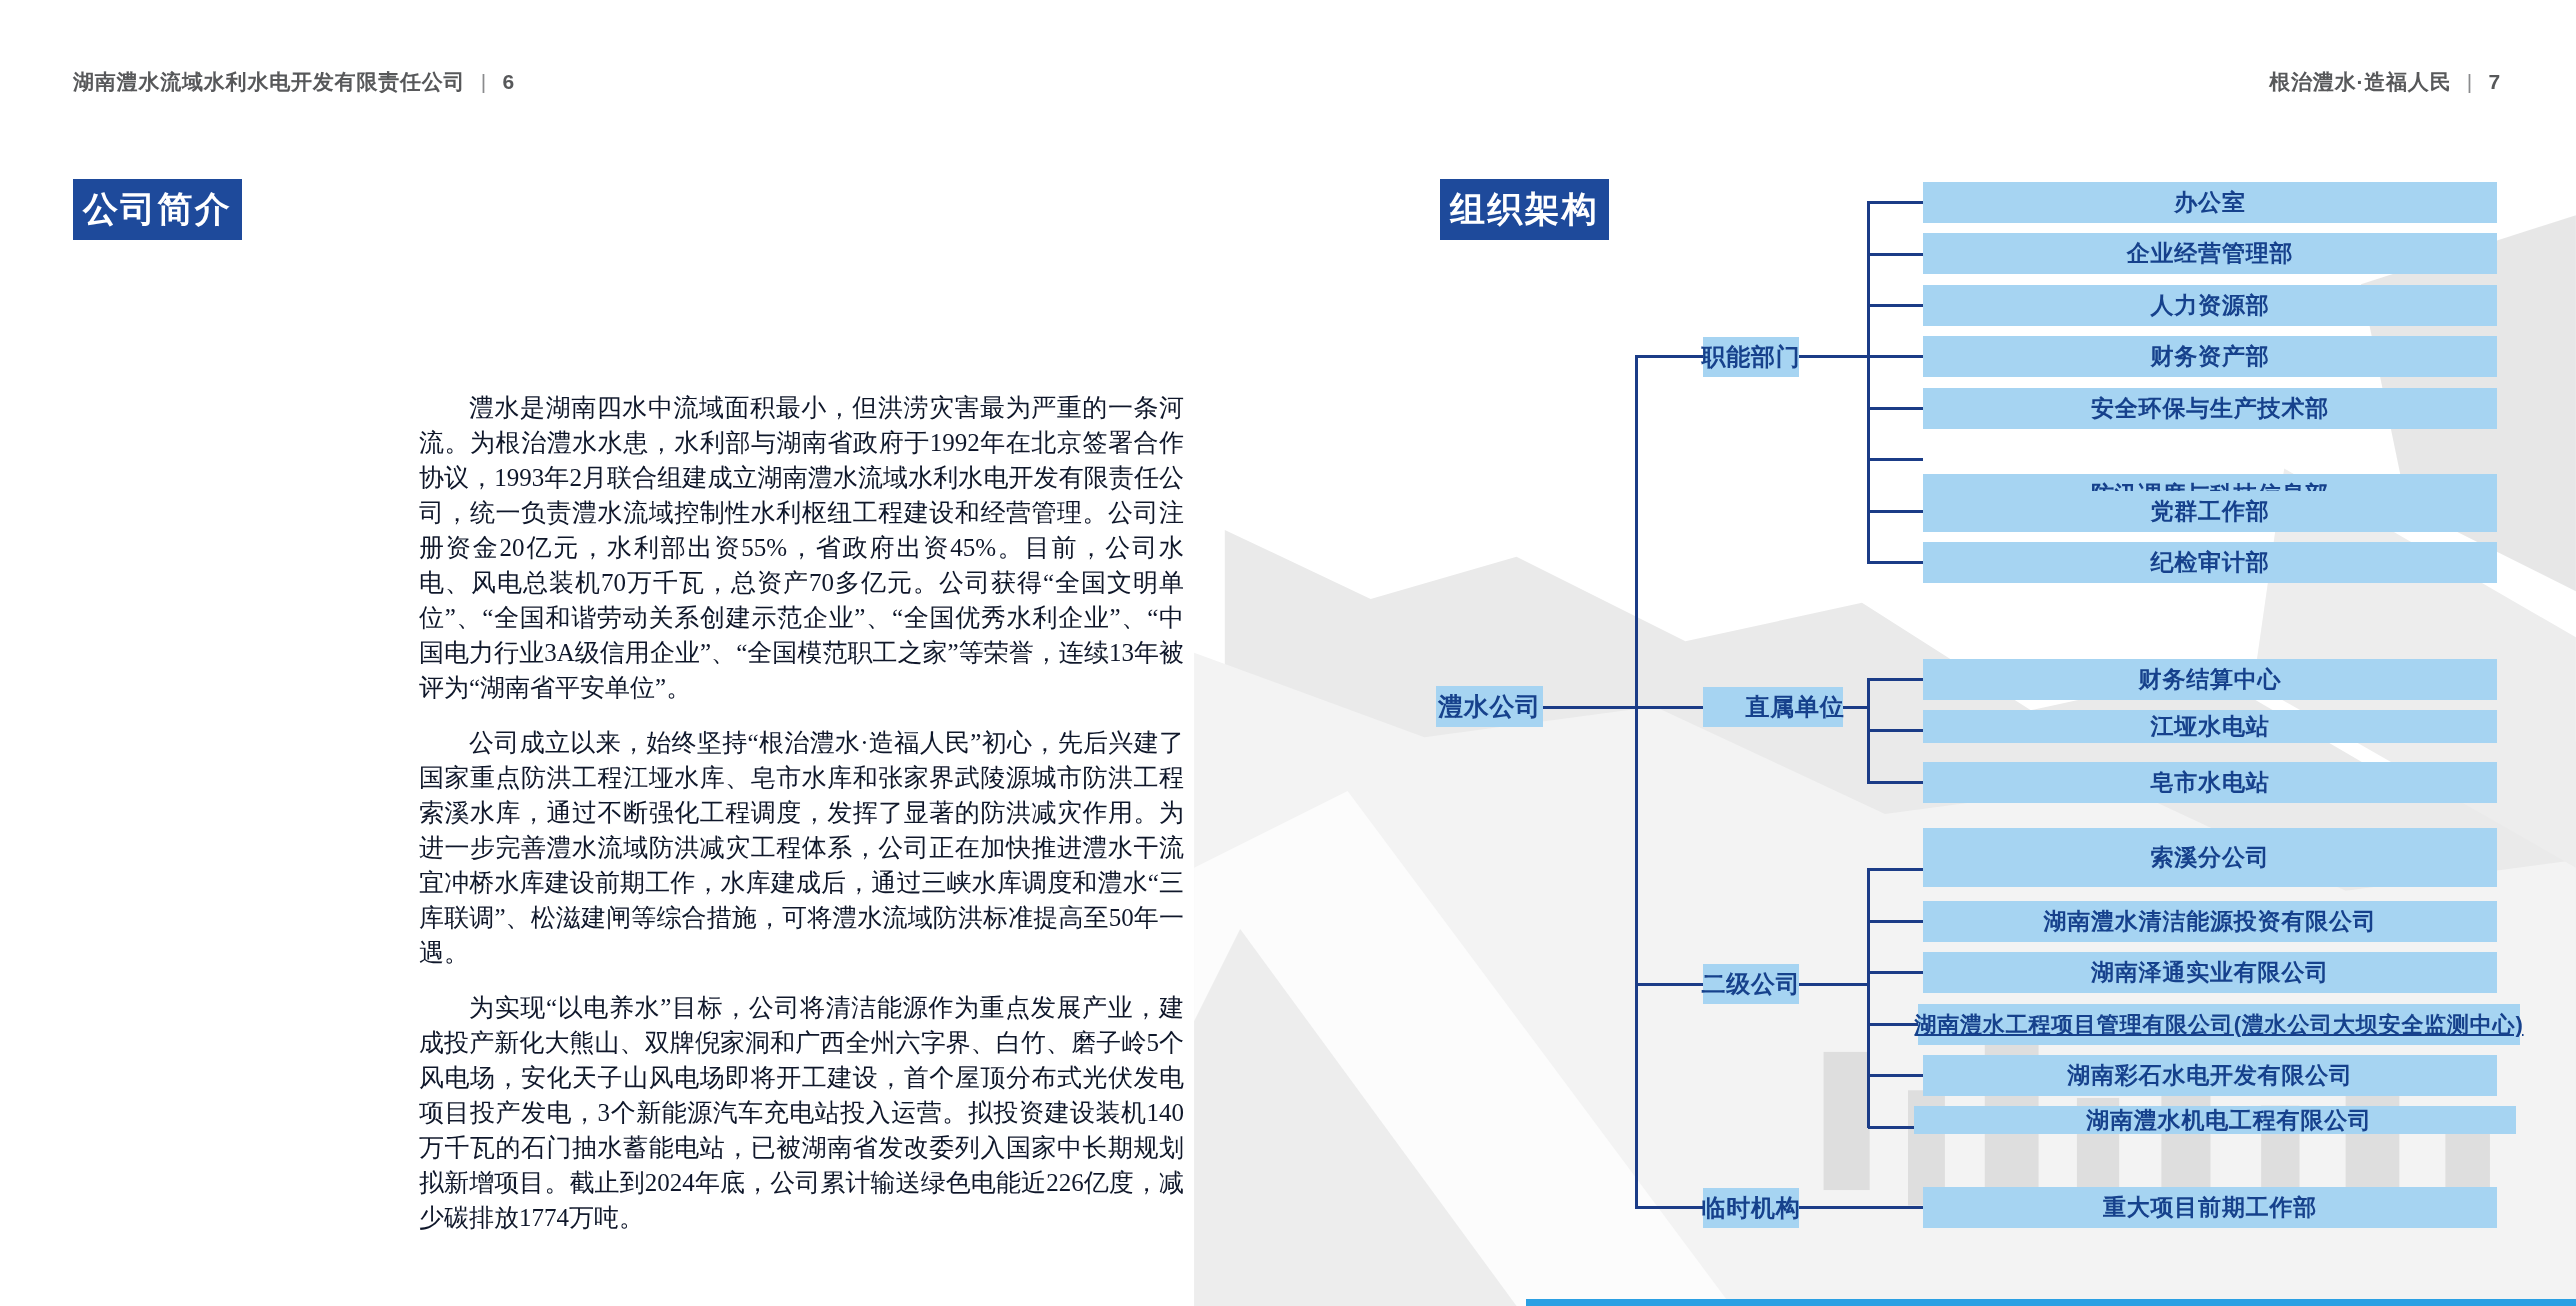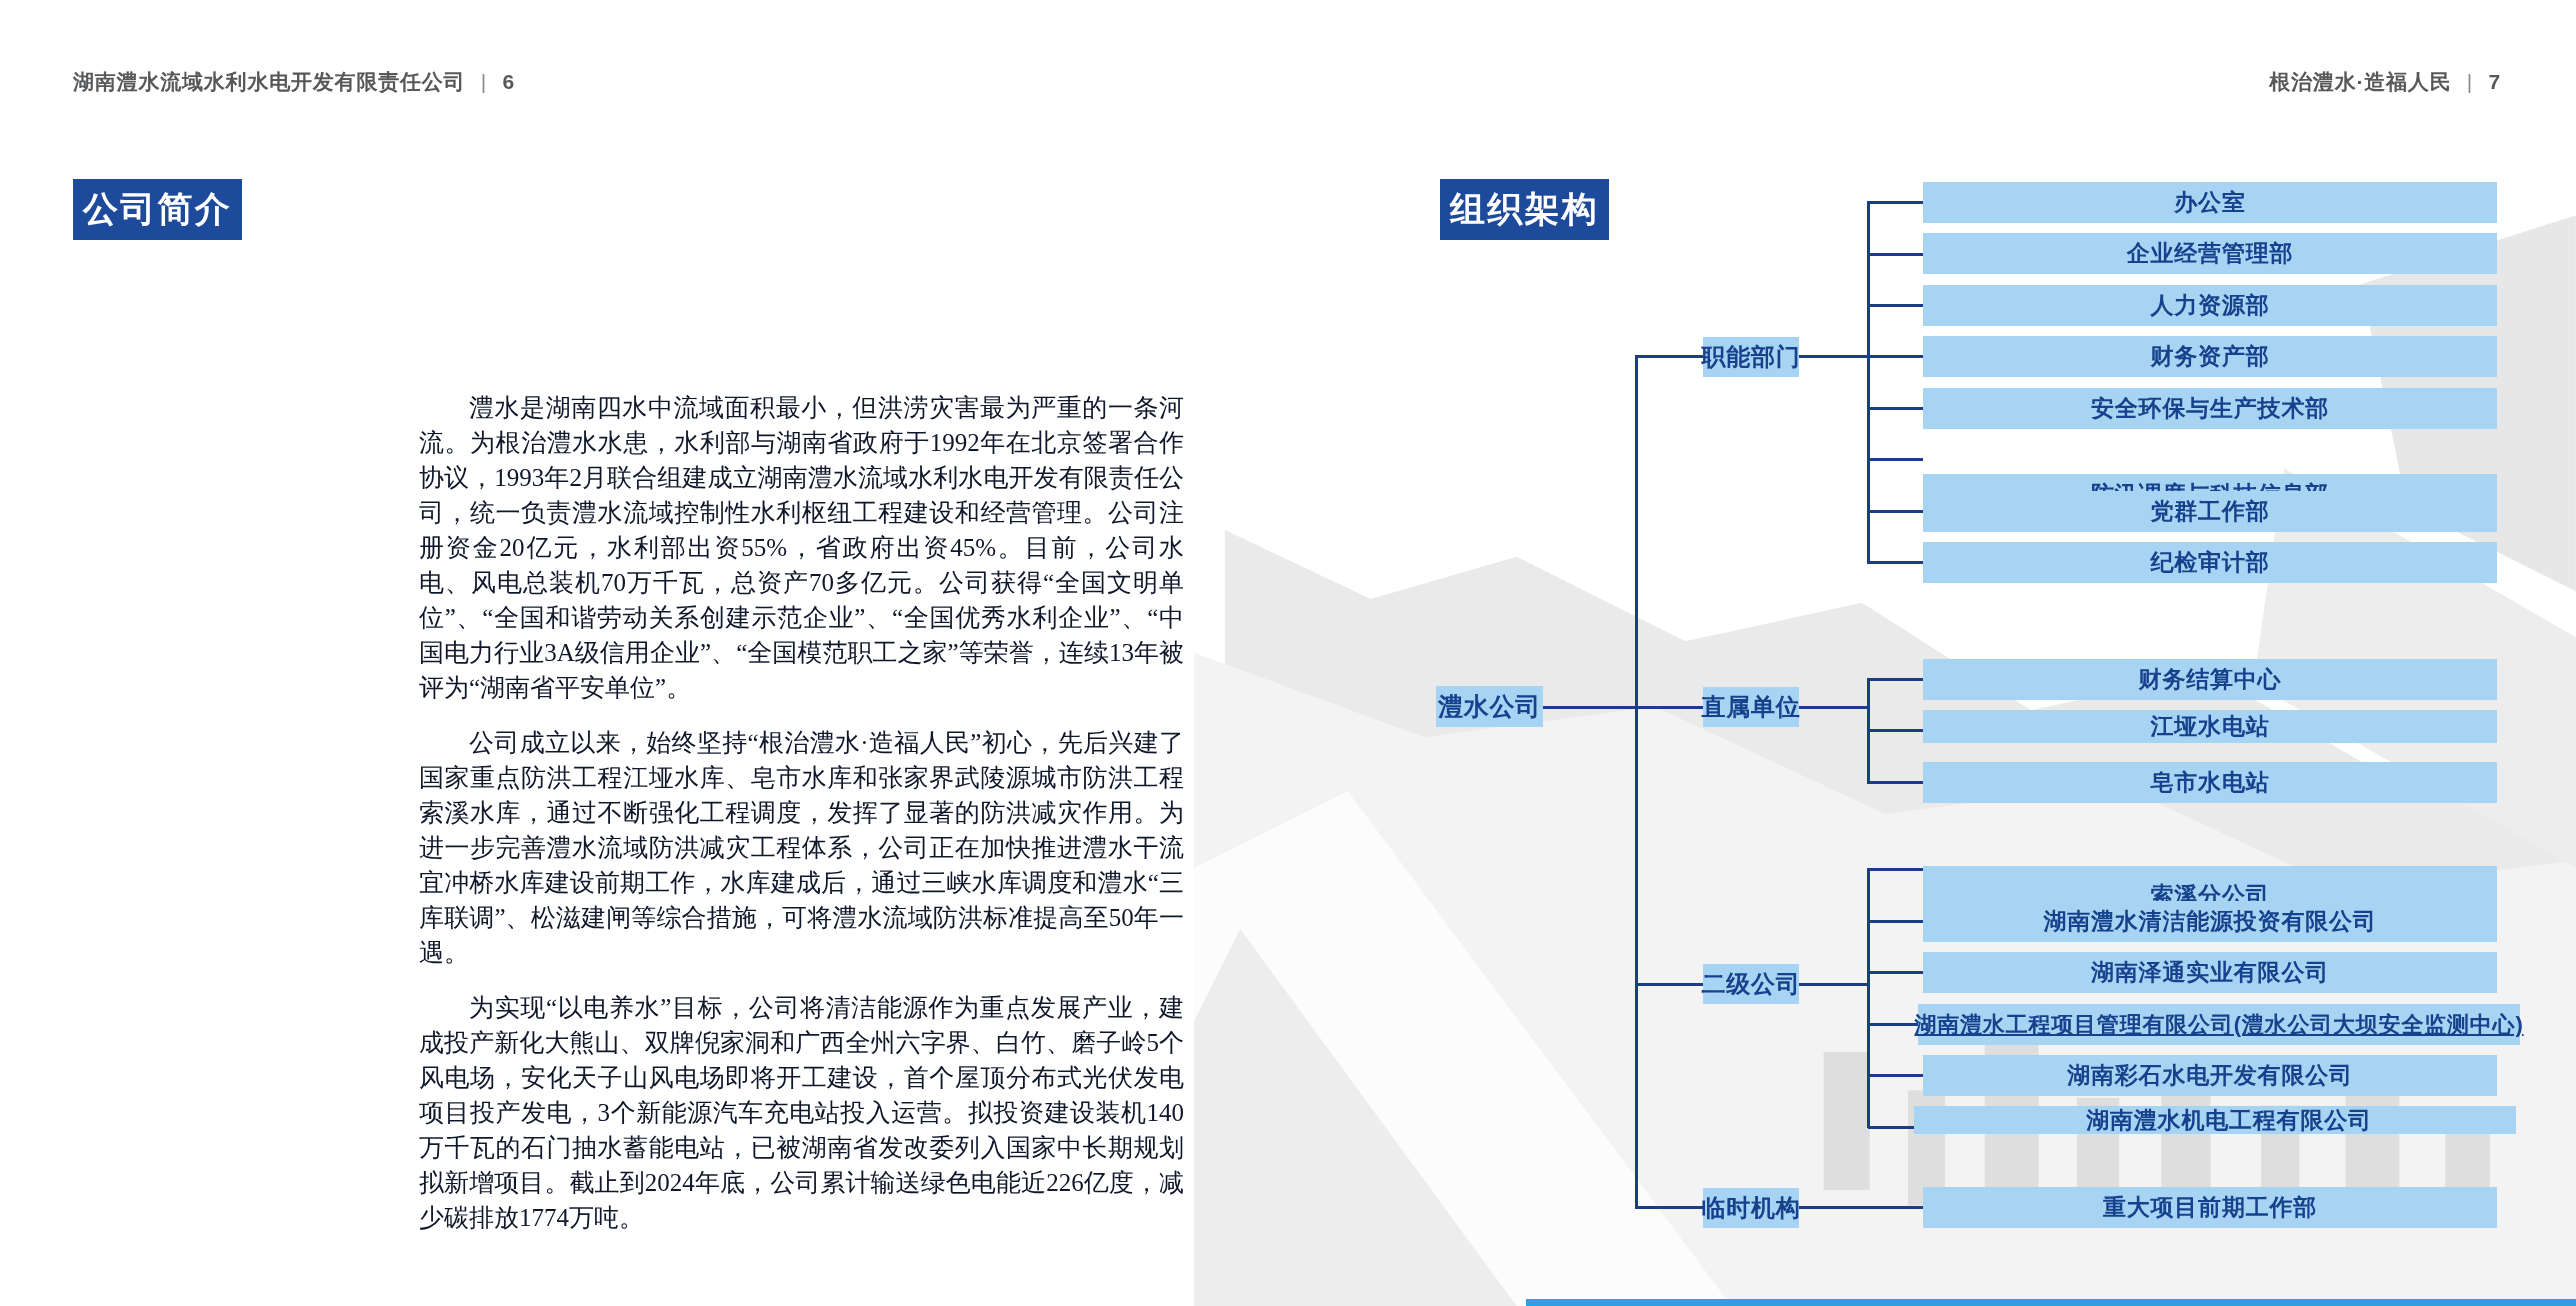--- a/index.html
+++ b/index.html
@@ -101,34 +101,34 @@
       <div class="org-box" style="left: 1923px; top: 336px; width: 574px; height: 41px;">财务资产部</div>
       <div class="connector" style="left: 1868px; top: 355px; width: 55px; height: 3.1px;"></div>
       <div class="org-box" style="left: 1923px; top: 388px; width: 574px; height: 41px;">安全环保与生产技术部</div>
       <div class="connector" style="left: 1868px; top: 407px; width: 55px; height: 3.1px;"></div>
       <div class="org-box" style="left: 1923px; top: 439px; width: 574px; height: 41px; margin-top: 35px;">防汛调度与科技信息部</div>
       <div class="connector" style="left: 1868px; top: 458px; width: 55px; height: 3.1px;"></div>
       <div class="org-box" style="left: 1923px; top: 491px; width: 574px; height: 41px;">党群工作部</div>
       <div class="connector" style="left: 1868px; top: 510px; width: 55px; height: 3.1px;"></div>
       <div class="org-box" style="left: 1923px; top: 542px; width: 574px; height: 41px;">纪检审计部</div>
       <div class="connector" style="left: 1868px; top: 561px; width: 55px; height: 3.1px;"></div>
-      <div class="org-label" style="left: 1703px; top: 687px; width: 96px; height: 40px;">直属单位</div>
+      <div class="org-label" style="left: 1703px; top: 687px; width: 96px; height: 40px; padding-left: 44px;">直属单位</div>
       <div class="connector" style="left: 1799px; top: 706px; width: 69px; height: 3.1px;"></div>
       <div class="connector" style="left: 1867px; top: 678px; width: 3.1px; height: 106px;"></div>
       <div class="org-box" style="left: 1923px; top: 659px; width: 574px; height: 41px;">财务结算中心</div>
       <div class="connector" style="left: 1868px; top: 678px; width: 55px; height: 3.1px;"></div>
       <div class="org-box" style="left: 1923px; top: 710px; width: 574px; height: 33px;">江垭水电站</div>
       <div class="connector" style="left: 1868px; top: 729px; width: 55px; height: 3.1px;"></div>
       <div class="org-box" style="left: 1923px; top: 762px; width: 574px; height: 41px;">皂市水电站</div>
       <div class="connector" style="left: 1868px; top: 781px; width: 55px; height: 3.1px;"></div>
       <div class="org-label" style="left: 1703px; top: 964px; width: 96px; height: 40px;">二级公司</div>
       <div class="connector" style="left: 1636px; top: 983px; width: 67px; height: 3.1px;"></div>
       <div class="connector" style="left: 1799px; top: 983px; width: 69px; height: 3.1px;"></div>
       <div class="connector" style="left: 1867px; top: 868px; width: 3.1px; height: 260px;"></div>
-      <div class="org-box" style="left: 1923px; top: 866px; width: 574px; height: 59px;">索溪分公司</div>
+      <div class="org-box" style="left: 1923px; top: 828px; width: 574px; height: 59px;">索溪分公司</div>
       <div class="connector" style="left: 1868px; top: 868px; width: 55px; height: 3.1px;"></div>
       <div class="org-box" style="left: 1923px; top: 901px; width: 574px; height: 41px;">湖南澧水清洁能源投资有限公司</div>
       <div class="connector" style="left: 1868px; top: 920px; width: 55px; height: 3.1px;"></div>
       <div class="org-box" style="left: 1923px; top: 952px; width: 574px; height: 41px;">湖南泽通实业有限公司</div>
       <div class="connector" style="left: 1868px; top: 971px; width: 55px; height: 3.1px;"></div>
       <div class="org-box long" style="left: 1918px; top: 1004px; width: 602px; height: 41px; text-decoration: underline;">湖南澧水工程项目管理有限公司(澧水公司大坝安全监测中心)</div>
       <div class="connector" style="left: 1868px; top: 1023px; width: 55px; height: 3.1px;"></div>
       <div class="org-box" style="left: 1923px; top: 1055px; width: 574px; height: 41px;">湖南彩石水电开发有限公司</div>
       <div class="connector" style="left: 1868px; top: 1074px; width: 55px; height: 3.1px;"></div>
       <div class="org-box" style="left: 1914px; top: 1106px; width: 574px; height: 28px; padding-left: 28px;">湖南澧水机电工程有限公司</div>

